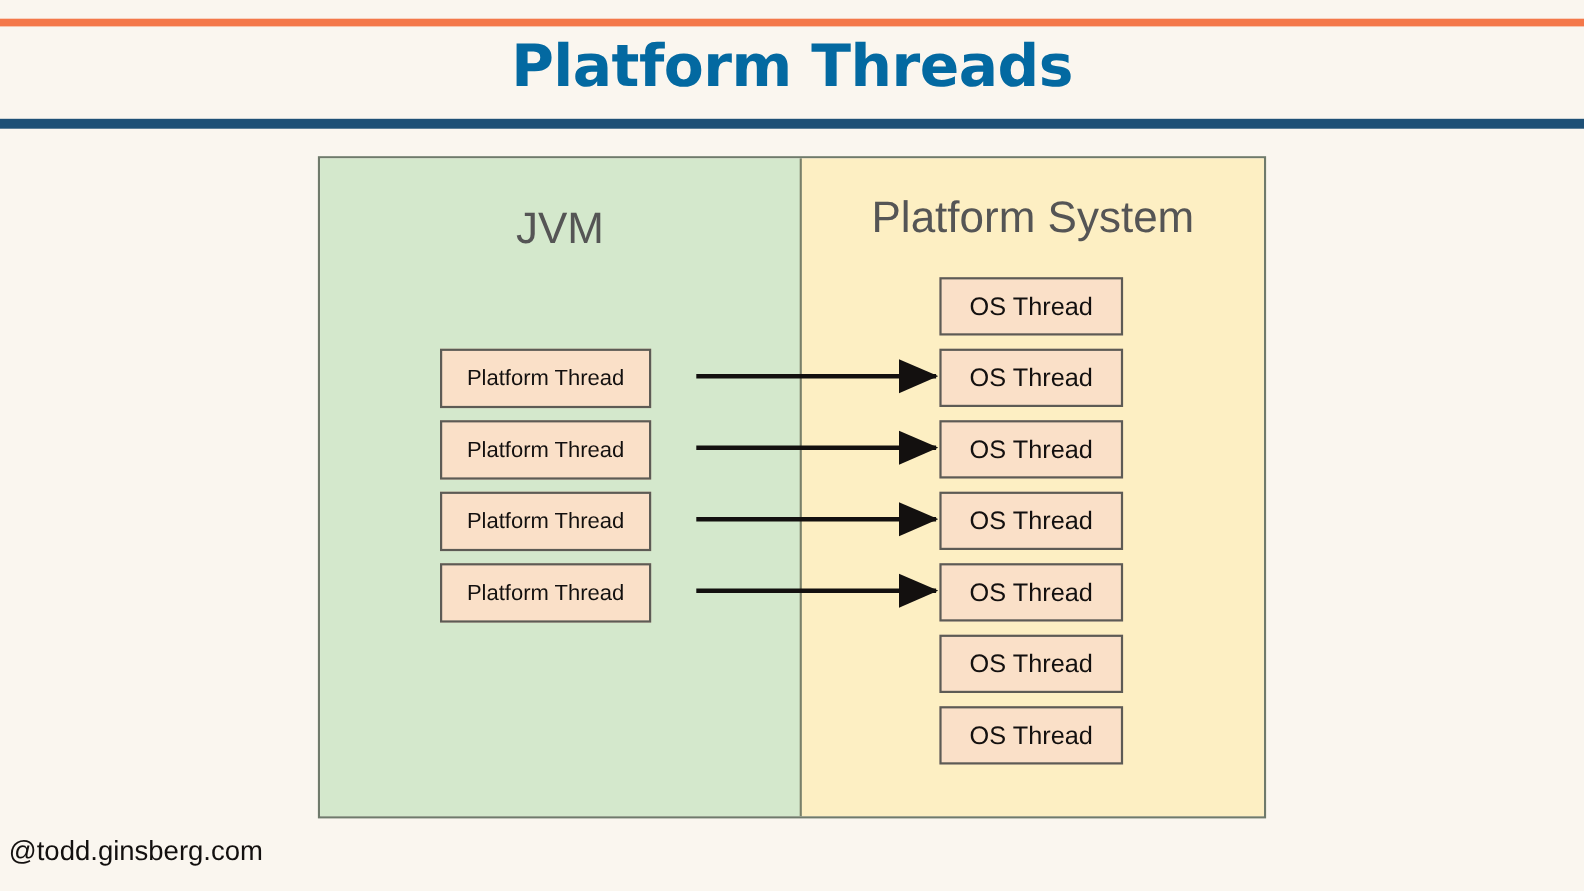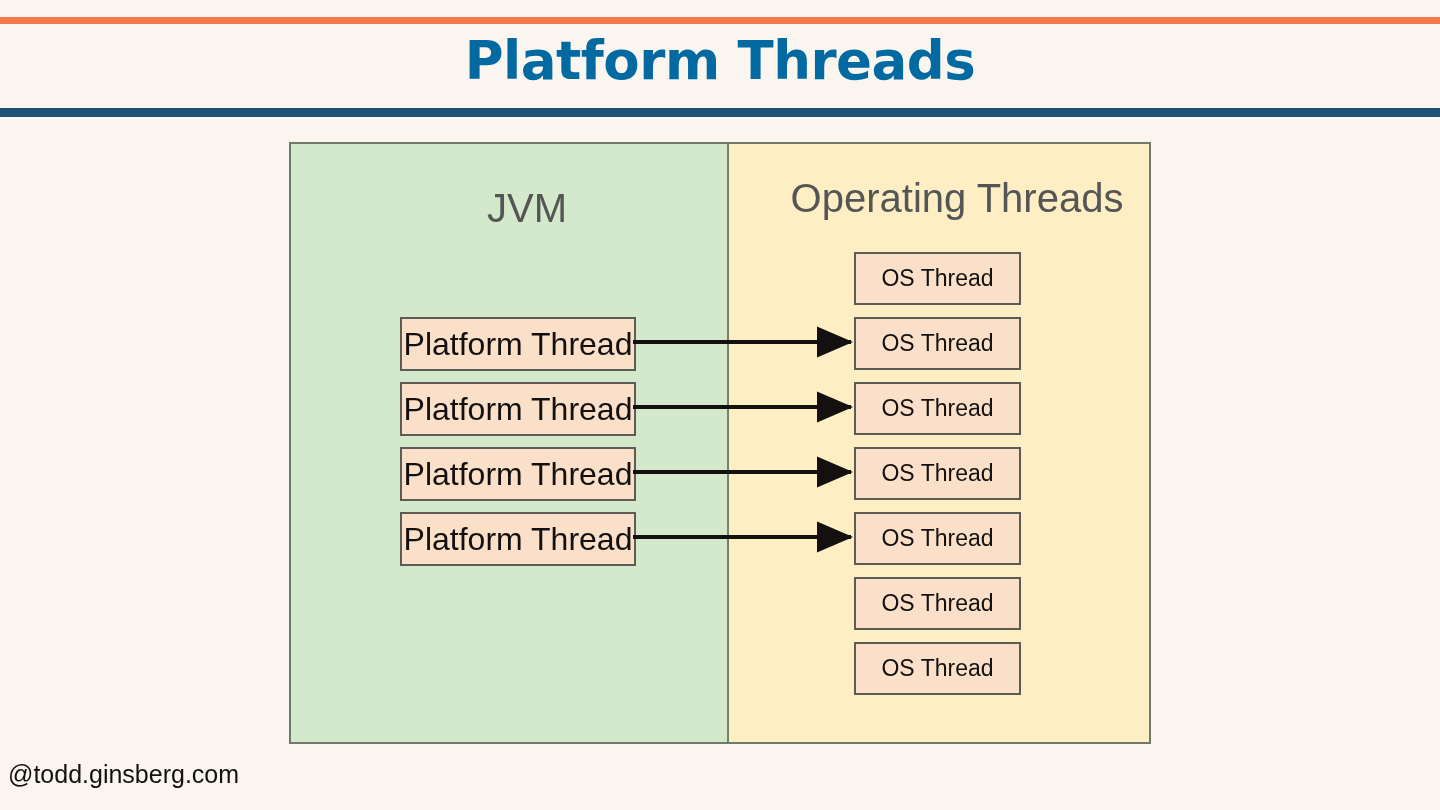--- a/index.html
+++ b/index.html
@@ -81,44 +81,43 @@
   .pane-title {
     position: absolute;
     left: 0;
     width: 100%;
     text-align: center;
     font-family: "Liberation Sans", sans-serif;
     font-size: 40px;
     color: #555555;
     line-height: 1;
     white-space: nowrap;
-    padding-left: 18px;
   }
   .pane-jvm .pane-title { top: 44px; }
   .pane-os  .pane-title { top: 34px; }
 
   
   .thread-box {
     position: absolute;
     box-sizing: border-box;
     background: #fae0c8;
     border: 2px solid #5d5b55;
     display: flex;
     align-items: center;
     justify-content: center;
     font-family: "Liberation Sans", sans-serif;
     color: #13100f;
     line-height: 1;
     white-space: nowrap;
   }
   .platform-box {
     left: 109px;          
-    width: 236px;
+    width: 192px;
     height: 54px;
-    font-size: 32px;
+    font-size: 20px;
   }
   .os-box {
     left: 125px;          
     width: 167px;
     height: 53px;
     font-size: 23px;
   }
 
   
   .arrows {
@@ -156,21 +155,21 @@
     <div class="pane pane-jvm">
       <div class="pane-title">JVM</div>
 
       <div class="thread-box platform-box" style="top:173px">Platform Thread</div>
       <div class="thread-box platform-box" style="top:238px">Platform Thread</div>
       <div class="thread-box platform-box" style="top:303px">Platform Thread</div>
       <div class="thread-box platform-box" style="top:368px">Platform Thread</div>
     </div>
 
     <div class="pane pane-os">
-      <div class="pane-title">Operating Threads</div>
+      <div class="pane-title">Platform System</div>
 
       <div class="thread-box os-box" style="top:108px">OS Thread</div>
       <div class="thread-box os-box" style="top:173px">OS Thread</div>
       <div class="thread-box os-box" style="top:238px">OS Thread</div>
       <div class="thread-box os-box" style="top:303px">OS Thread</div>
       <div class="thread-box os-box" style="top:368px">OS Thread</div>
       <div class="thread-box os-box" style="top:433px">OS Thread</div>
       <div class="thread-box os-box" style="top:498px">OS Thread</div>
     </div>
   </div>

